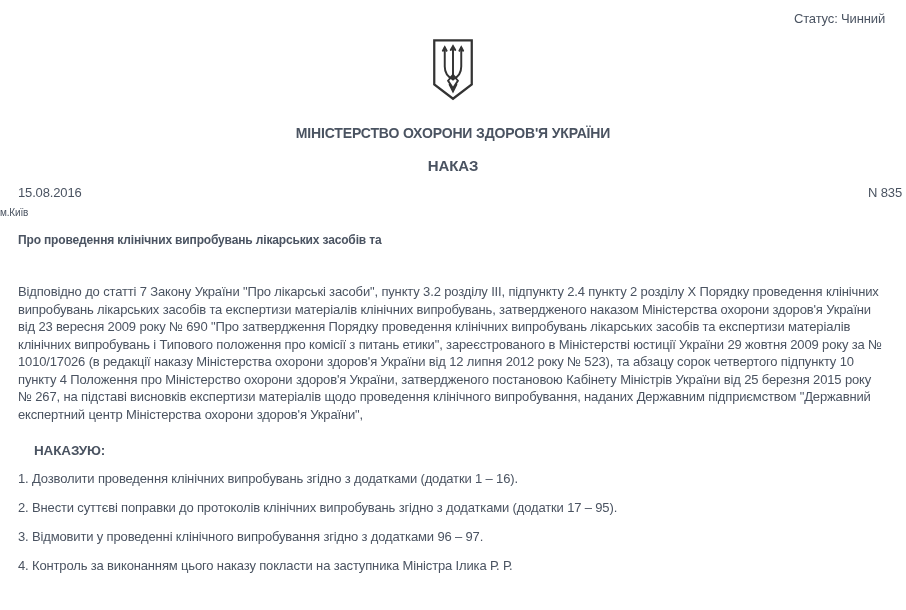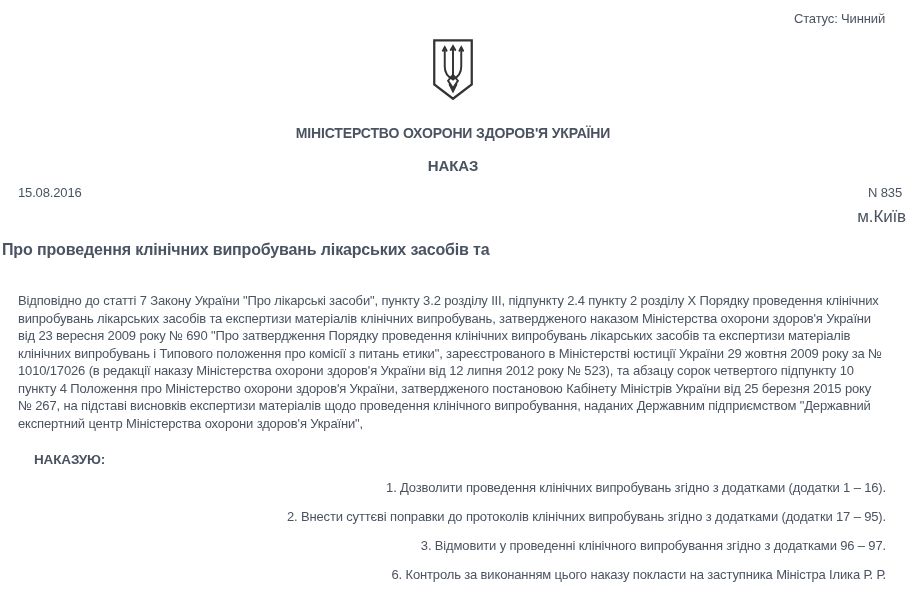--- a/index.html
+++ b/index.html
@@ -42,44 +42,43 @@
     margin-top: 16px;
   }
   .meta-row {
     display: flex;
     justify-content: space-between;
     padding: 0 4px 0 18px;
     margin-top: 11px;
     font-size: 13px;
   }
   .city {
-    text-align: right;
+    text-align: left;
     margin-top: 7px;
-    font-size: 17px;
+    font-size: 10px;
   }
   .subject {
-    margin: 13px 120px 0 2px;
+    margin: 13px 120px 0 18px;
     font-weight: bold;
-    font-size: 16px;
+    font-size: 12px;
     line-height: 19px;
   }
   .preamble {
     margin: 33px 20px 11px 18px;
     line-height: 17.5px;
   }
   .resolve-heading {
     margin: 20px 20px 0 34px;
     font-weight: bold;
     font-size: 13.5px;
   }
   .order-item {
     margin: 9px 20px 0 18px;
     line-height: 16px;
     padding-top: 4px;
-    text-align: right;
   }
   .emblem svg { display: block; width: 100%; height: 100%; }
 </style>
 </head>
 <body>
 
 <div class="status">Статус: Чинний</div>
 
 <div class="emblem">
   <svg viewBox="0 0 60 84" xmlns="http://www.w3.org/2000/svg">
@@ -115,13 +114,13 @@
 <div class="preamble">Відповідно до статті 7 Закону України "Про лікарські засоби", пункту 3.2 розділу III, підпункту 2.4 пункту 2 розділу X Порядку проведення клінічних випробувань лікарських засобів та експертизи матеріалів клінічних випробувань, затвердженого наказом Міністерства охорони здоров'я України від 23 вересня 2009 року № 690 "Про затвердження Порядку проведення клінічних випробувань лікарських засобів та експертизи матеріалів клінічних випробувань і Типового положення про комісії з питань етики", зареєстрованого в Міністерстві юстиції України 29 жовтня 2009 року за № 1010/17026 (в редакції наказу Міністерства охорони здоров'я України від 12 липня 2012 року № 523), та абзацу сорок четвертого підпункту 10 пункту 4 Положення про Міністерство охорони здоров'я України, затвердженого постановою Кабінету Міністрів України від 25 березня 2015 року № 267, на підставі висновків експертизи матеріалів щодо проведення клінічного випробування, наданих Державним підприємством "Державний експертний центр Міністерства охорони здоров'я України",</div>
 
 <div class="resolve-heading">НАКАЗУЮ:</div>
 
 <div class="order-item">1. Дозволити проведення клінічних випробувань згідно з додатками (додатки 1 – 16).</div>
 
 <div class="order-item">2. Внести суттєві поправки до протоколів клінічних випробувань згідно з додатками (додатки 17 – 95).</div>
 
 <div class="order-item">3. Відмовити у проведенні клінічного випробування згідно з додатками 96 – 97.</div>
 
-<div class="order-item">6. Контроль за виконанням цього наказу покласти на заступника Міністра Ілика Р. Р.</div>
+<div class="order-item">4. Контроль за виконанням цього наказу покласти на заступника Міністра Ілика Р. Р.</div>
 
 </body></html>

